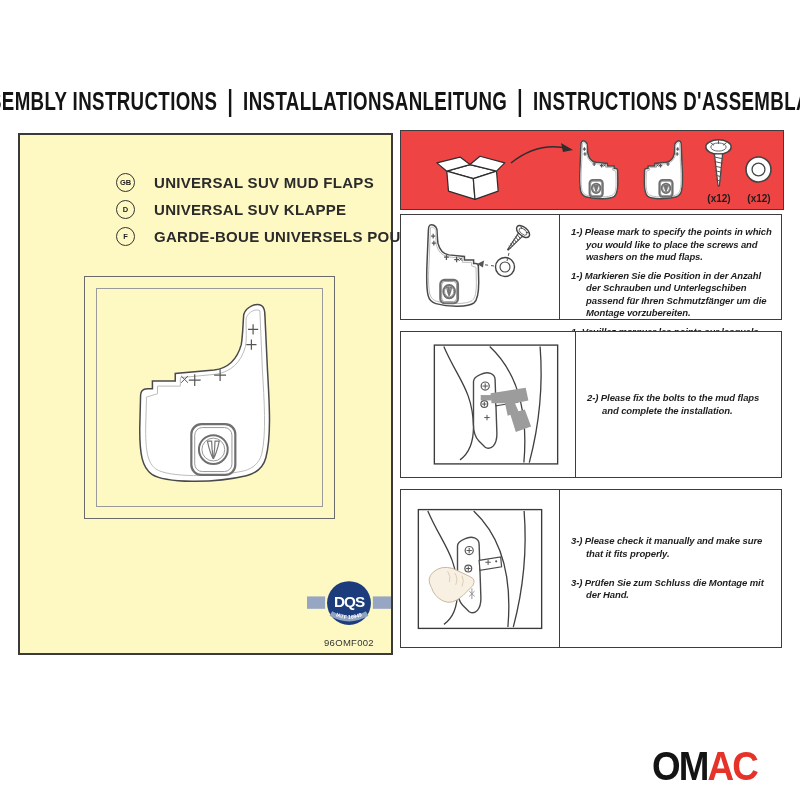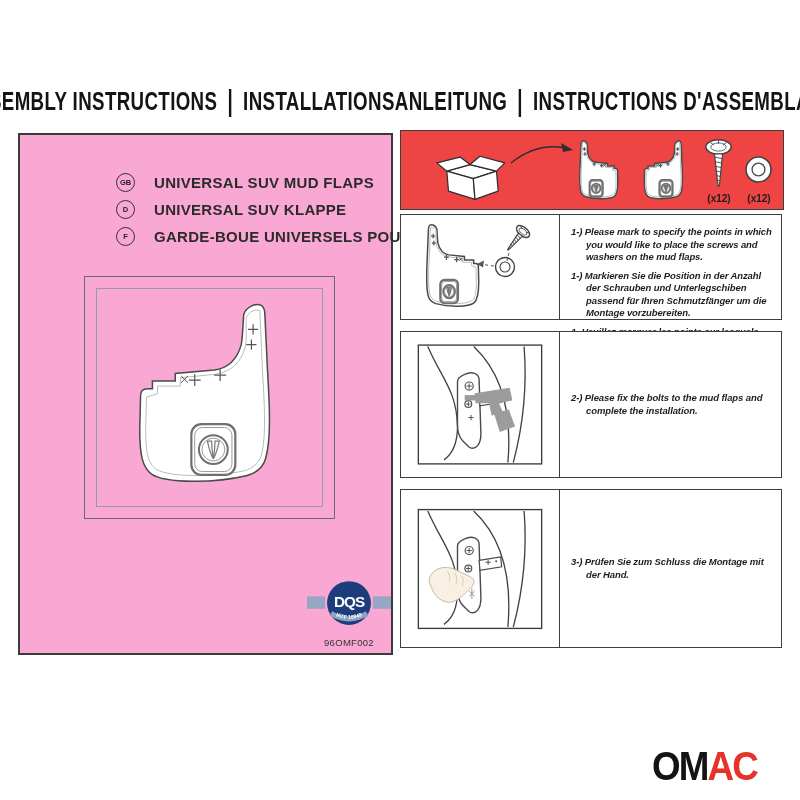--- a/index.html
+++ b/index.html
@@ -8,21 +8,21 @@
   .abs{position:absolute;}
 
   
   .title-row{position:absolute;left:0;right:0;top:86px;display:flex;justify-content:center;}
   .title-inner{display:flex;gap:14px;align-items:center;font-weight:bold;font-size:26px;
                color:#141414;white-space:nowrap;transform:scaleX(0.72);letter-spacing:0.5px;}
   .title-inner .sep{font-weight:600;transform:scaleY(1.15);}
 
   
   .left-panel{position:absolute;left:18px;top:133px;width:371px;height:518px;
-              border:2px solid #3a3a3a;background:#f9a8d4;}
+              border:2px solid #3a3a3a;background:#fef9c3;}
   .lang-row{position:absolute;left:96px;display:flex;align-items:center;gap:8px;}
   .lang-circle{width:17px;height:17px;border:1.6px solid #333;border-radius:50%;
                display:flex;align-items:center;justify-content:center;
                font-size:7.5px;font-weight:bold;color:#222;flex:0 0 auto;}
   .lang-label{font-size:15px;font-weight:bold;color:#2b2b2b;letter-spacing:0.3px;white-space:nowrap;padding-left:11px;}
 
   .drawing-box{position:absolute;left:64px;top:141px;width:249px;height:241px;border:1px solid #6a6a6a;}
   .drawing-box-inner{position:absolute;left:11px;top:11px;right:11px;bottom:11px;border:1px solid #9a9a9a;}
 
   .clock-wrap{position:absolute;left:16px;top:448px;width:60px;text-align:center;}
@@ -208,21 +208,21 @@
           </g>
       </svg>
     </div>
     <div class="step-texts s1">
       <p class="line">1-) Please mark to specify the points in which you would like to place the screws and washers on the mud flaps.</p>
       <p class="line">1-) Markieren Sie die Position in der Anzahl der Schrauben und Unterlegschiben passend für Ihren Schmutzfänger um die Montage vorzubereiten.</p>
       <p class="line">1- Veuillez marquer les points sur lesquels vous souhaitez placer les vis et les rondelles sur les garde-boue.</p>
     </div>
   </div>
 
-  <div class="step-row" style="top:331px;height:147px;">
+  <div class="step-row" style="top:331px;height:147px;padding-left:16px;">
     <div class="step-illustration">
       <svg width="126" height="135" viewBox="0 0 140 135">
         <rect x="1.5" y="1.5" width="137" height="132" fill="#fff" stroke="#3a3a3a" stroke-width="1.5"></rect>
         <use href="#archScene"></use>
         <use href="#flapStrip"></use>
         <g fill="#9c9c9c">
           <rect x="53" y="57" width="12" height="6"></rect>
           <path d="M64,55 L103,49 L106,63 L91,66 L95,75 L102,73 L109,92 L92,98 L86,79 L83,80 L80,66 L65,66 Z"></path>
         </g>
       </svg>
@@ -239,20 +239,21 @@
         <use href="#archScene"></use>
         <use href="#flapStrip"></use>
         <g>
           <path d="M16,88 Q10,78 18,71 Q27,63 40,67 L59,76 Q66,79 62,86 L51,97 Q39,108 29,103 Q19,98 16,88 Z" fill="#f8f0e3" stroke="#c4b195" stroke-width="1"></path>
           <path d="M34,70 Q38,76 36,82 M42,72 Q46,78 43,85 M50,75 Q53,80 50,87" fill="none" stroke="#d8c9ae" stroke-width="1"></path>
           <path d="M58,92 L64,98 M64,92 L58,98 M61,89 L61,101" stroke="#8c8c8c" stroke-width="1" fill="none"></path>
         </g>
       </svg>
     </div>
     <div class="step-texts s3">
+      <p class="line">3-) Please check it manually and make sure that it fits properly.</p>
       <p class="line">3-) Prüfen Sie zum Schluss die Montage mit der Hand.</p>
     </div>
   </div>
 
   <div class="brand">
     <span class="black">OM</span><span class="red">AC</span>
   </div>
 
 </div>
 

